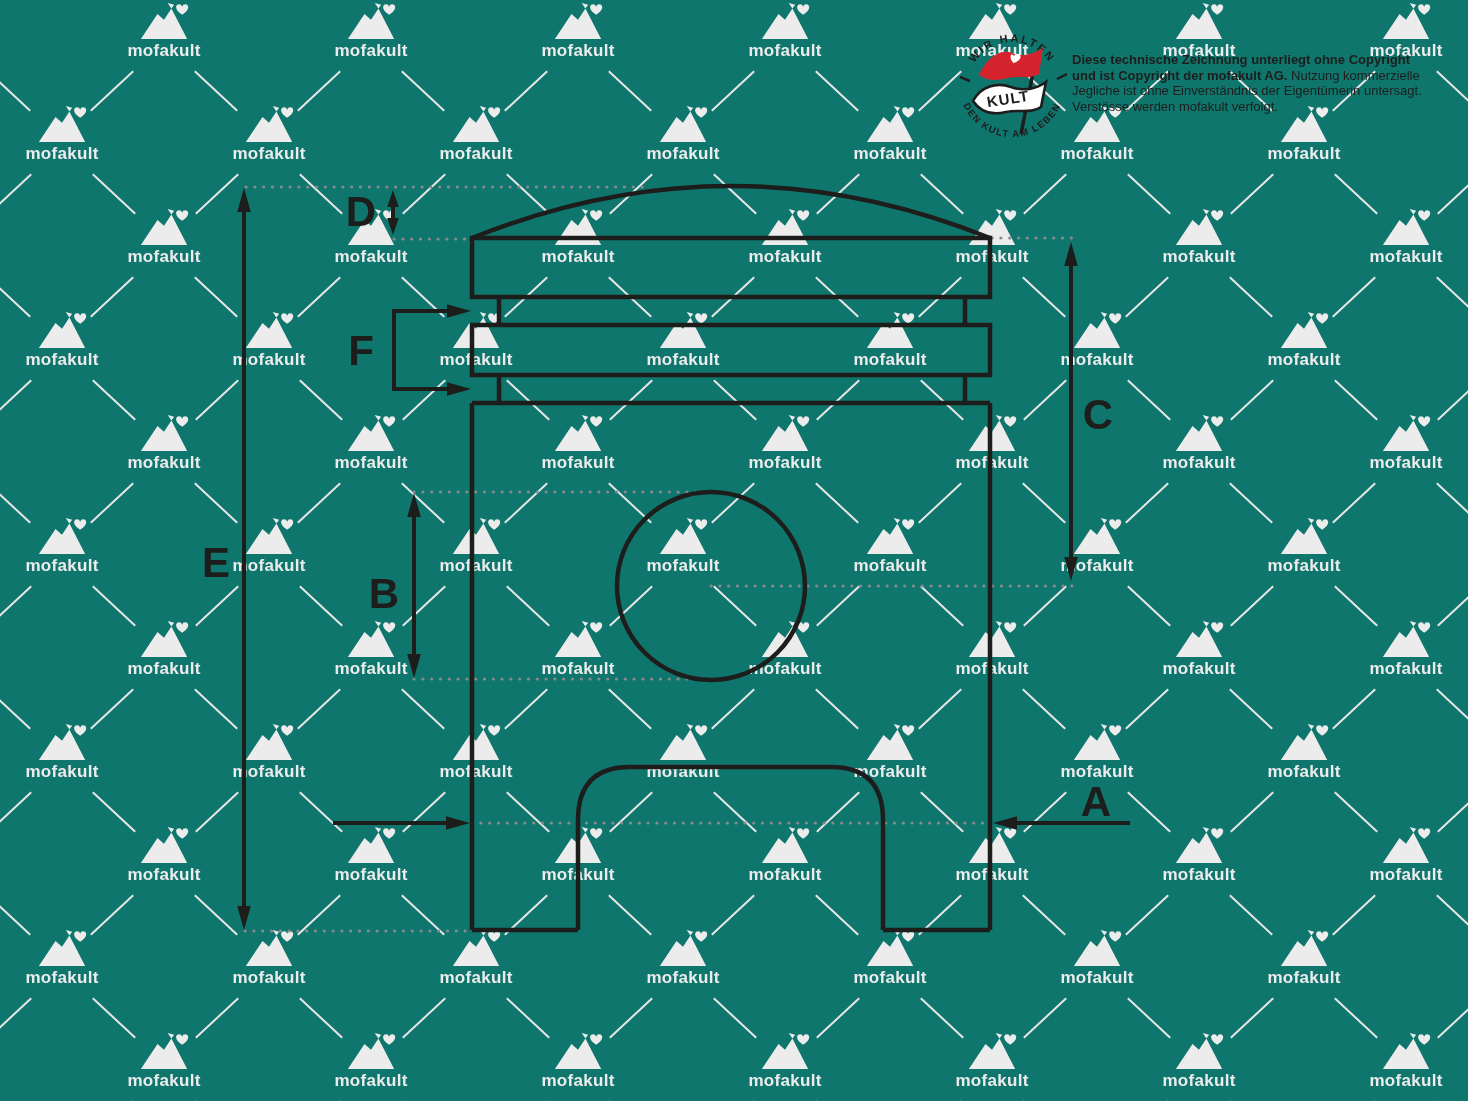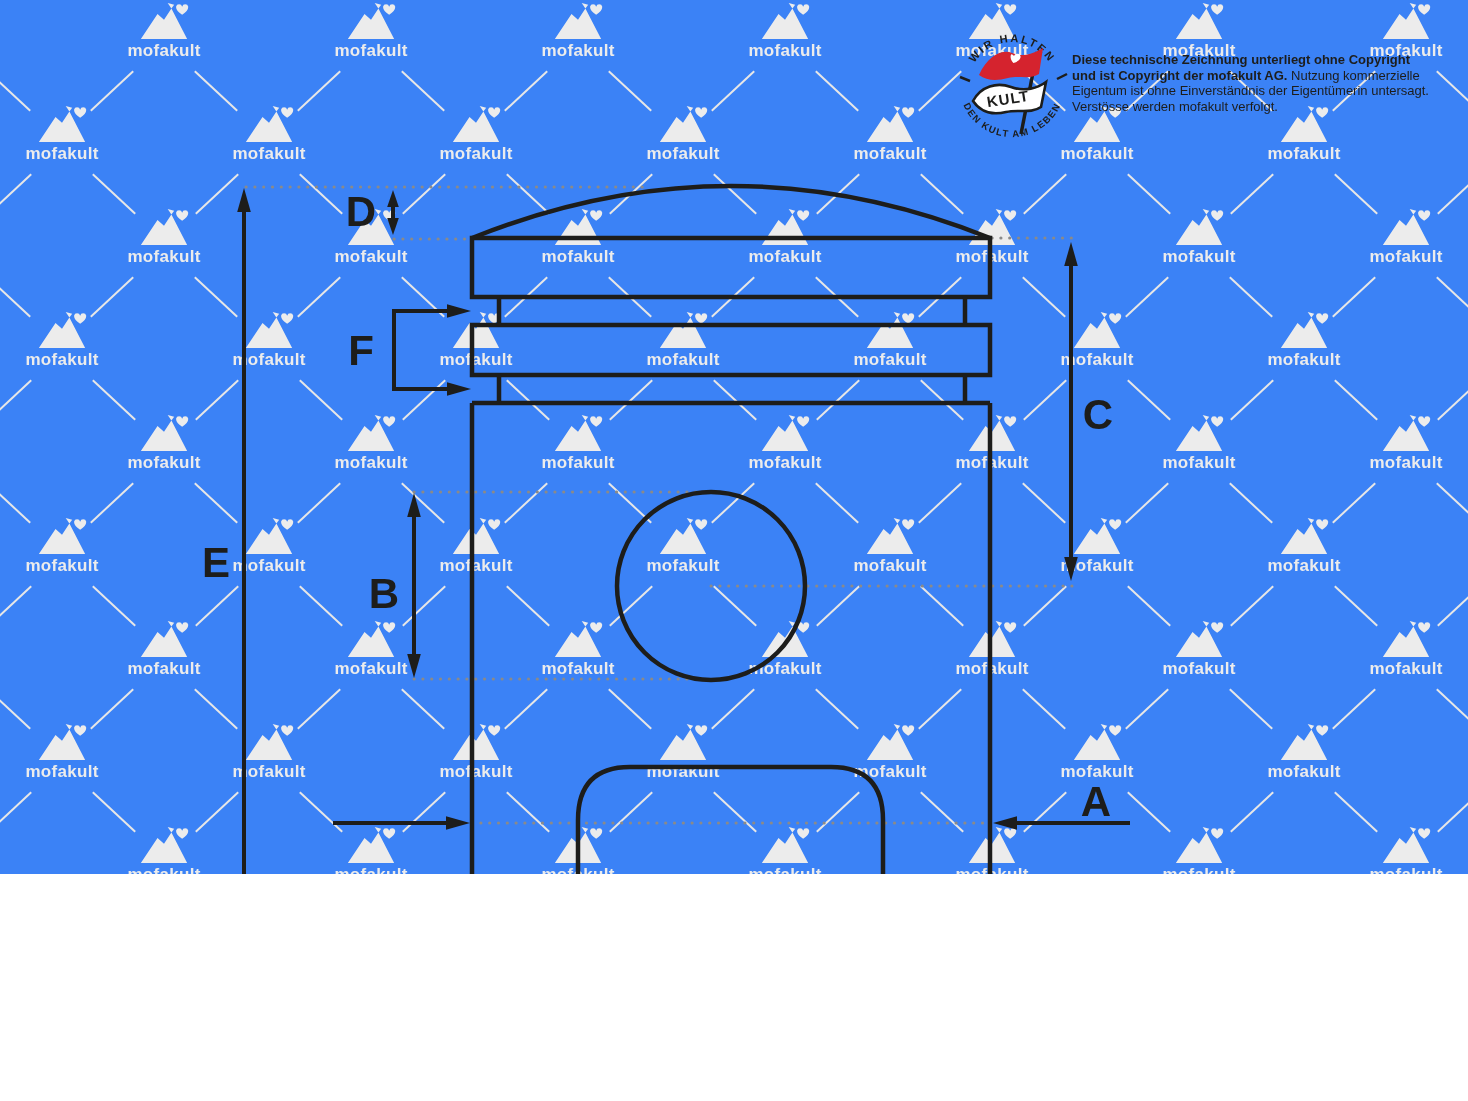--- a/index.html
+++ b/index.html
@@ -1,18 +1,18 @@
 <!DOCTYPE html>
 <html style="--ink: #1d1d1b; --dotted-line: #8a8a8a; --stamp-red: #d5232e; --watermark: #ececec;"><head>
 <meta charset="utf-8">
 <style>
   html,body{margin:0;padding:0;background:#fff;}
   .page{
-    position:relative;width:1468px;height:874px;overflow:hidden;
-    background:#3b82f6;font-family:"Liberation Sans",sans-serif;
+    position:relative;width:1468px;height:1101px;overflow:hidden;
+    background:#0f766e;font-family:"Liberation Sans",sans-serif;
   }
   
   #watermarks{position:absolute;inset:0;z-index:0;}
   .wm-unit{position:absolute;width:120px;text-align:center;pointer-events:none;}
   .wm-unit svg{display:block;margin:0 auto;}
   .wm-icon path{fill:var(--watermark);}
   .wm-text{font-size:17px;font-weight:bold;color:var(--watermark);letter-spacing:.3px;}
   .wm-line{position:absolute;width:58px;height:0;border-top:2.5px solid #e7e7e7;pointer-events:none;}
   
   .title{
@@ -880,21 +880,21 @@
       <path d="M 28,53 C 37,33 52,27 61,31 C 72,36 84,31 92,26 L 88,52 C 79,58 68,53 57,56 C 46,59 36,59 28,53 Z" fill="var(--stamp-red)"></path>
       <path d="M 63,34 a 3.4,3.4 0 0 1 6.6,1 c -0.4,2.8 -3.4,5 -7.2,6 c -2.6,-2.8 -3.6,-6.4 -2.2,-8.8 a 3.4,3.4 0 0 1 2.8,1.8 Z" fill="#fff"></path>
       <path d="M 22,79 C 30,64 46,60 60,65 C 74,70 87,66 95,60 L 90,85 C 80,92 67,87 55,90 C 43,93 30,91 22,79 Z" fill="#fff" stroke="#1d1d1b" stroke-width="2.6"></path>
       <text class="flag-label" x="58" y="82" text-anchor="middle" transform="rotate(-9 58 82)">KULT</text>
     </g>
   </svg>
 
   <div class="copyright">
     <div class="line"><span class="b">Diese technische Zeichnung unterliegt ohne Copyright</span><span></span></div>
     <div class="line"><span class="b">und ist Copyright der mofakult AG.</span><span> Nutzung kommerzielle</span></div>
-    <div class="line"><span class="b"></span><span>Eigentum ist ohne Einverständnis der Eigentümerin untersagt.</span></div>
+    <div class="line"><span class="b"></span><span>Jegliche ist ohne Einverständnis der Eigentümerin untersagt.</span></div>
     <div class="line"><span class="b"></span><span>Verstösse werden mofakult verfolgt.</span></div>
   </div>
 
   <svg class="drawing" width="1468" height="1101" viewBox="0 0 1468 1101">
 
     <g>
       <path class="dotted" d="M246,187 H648"></path>
       <path class="dotted" d="M394,239 H472"></path>
       <path class="dotted" d="M992,238 H1073"></path>
       <path class="dotted" d="M414,492 H714"></path>

